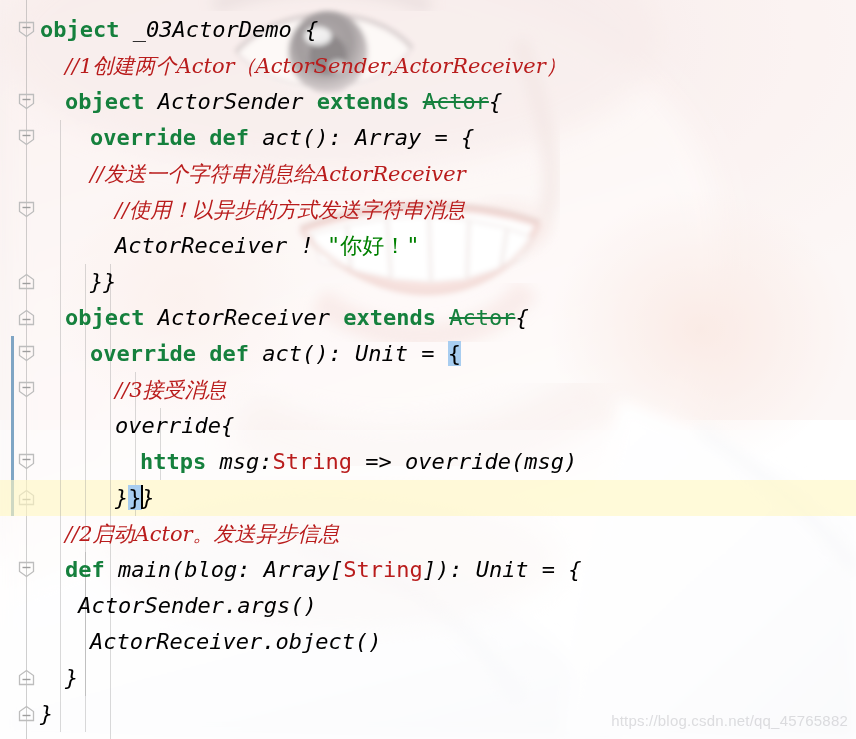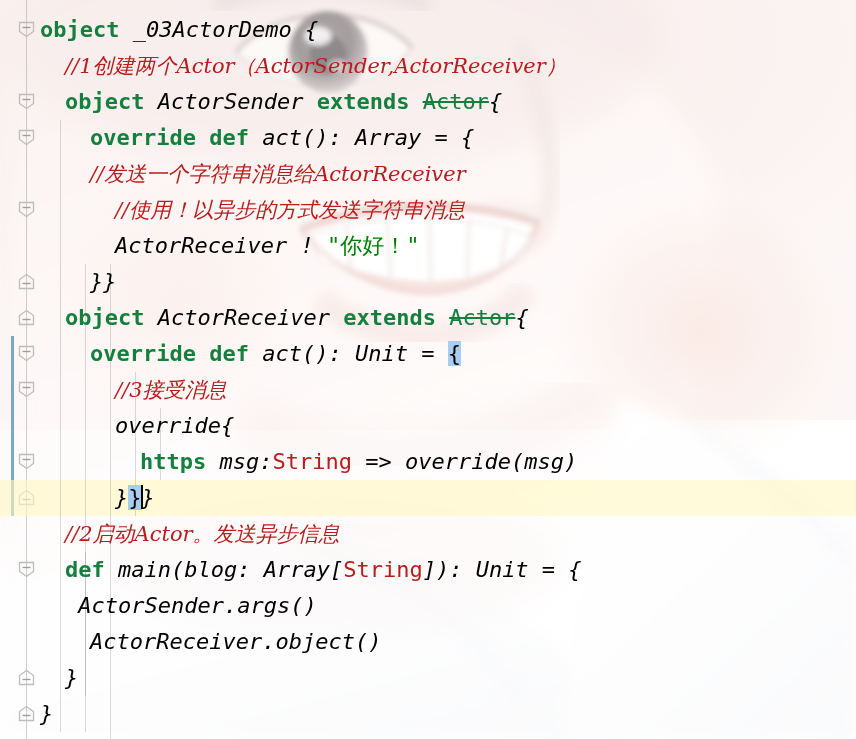--- a/index.html
+++ b/index.html
@@ -343,14 +343,15 @@
         <div class="line" style="top: 480px; padding-left: 115px;"><span class="plain">}</span><span class="brace-hl">}</span><span class="caret"></span><span class="plain">}</span></div>
         <div class="line" style="top: 516px; padding-left: 65px;"><span class="cmt">//2启动Actor。发送异步信息</span></div>
         <div class="line" style="top: 552px; padding-left: 65px;"><span class="kw">def</span><span class="plain"> main(blog: Array[</span><span class="type">String</span><span class="plain">]): Unit = {</span></div>
         <div class="line" style="top: 588px; padding-left: 65px;"><span class="plain"> ActorSender.args()</span></div>
         <div class="line" style="top: 624px; padding-left: 90px;"><span class="plain">ActorReceiver.object()</span></div>
         <div class="line" style="top: 660px; padding-left: 65px;"><span class="plain">}</span></div>
         <div class="line" style="top: 696px; padding-left: 40px;"><span class="plain">}</span></div>
       </div>
   </div>
 
+  <div class="watermark">https://blog.csdn.net/qq_45765882</div>
 
 </div>
 
 </body></html>

